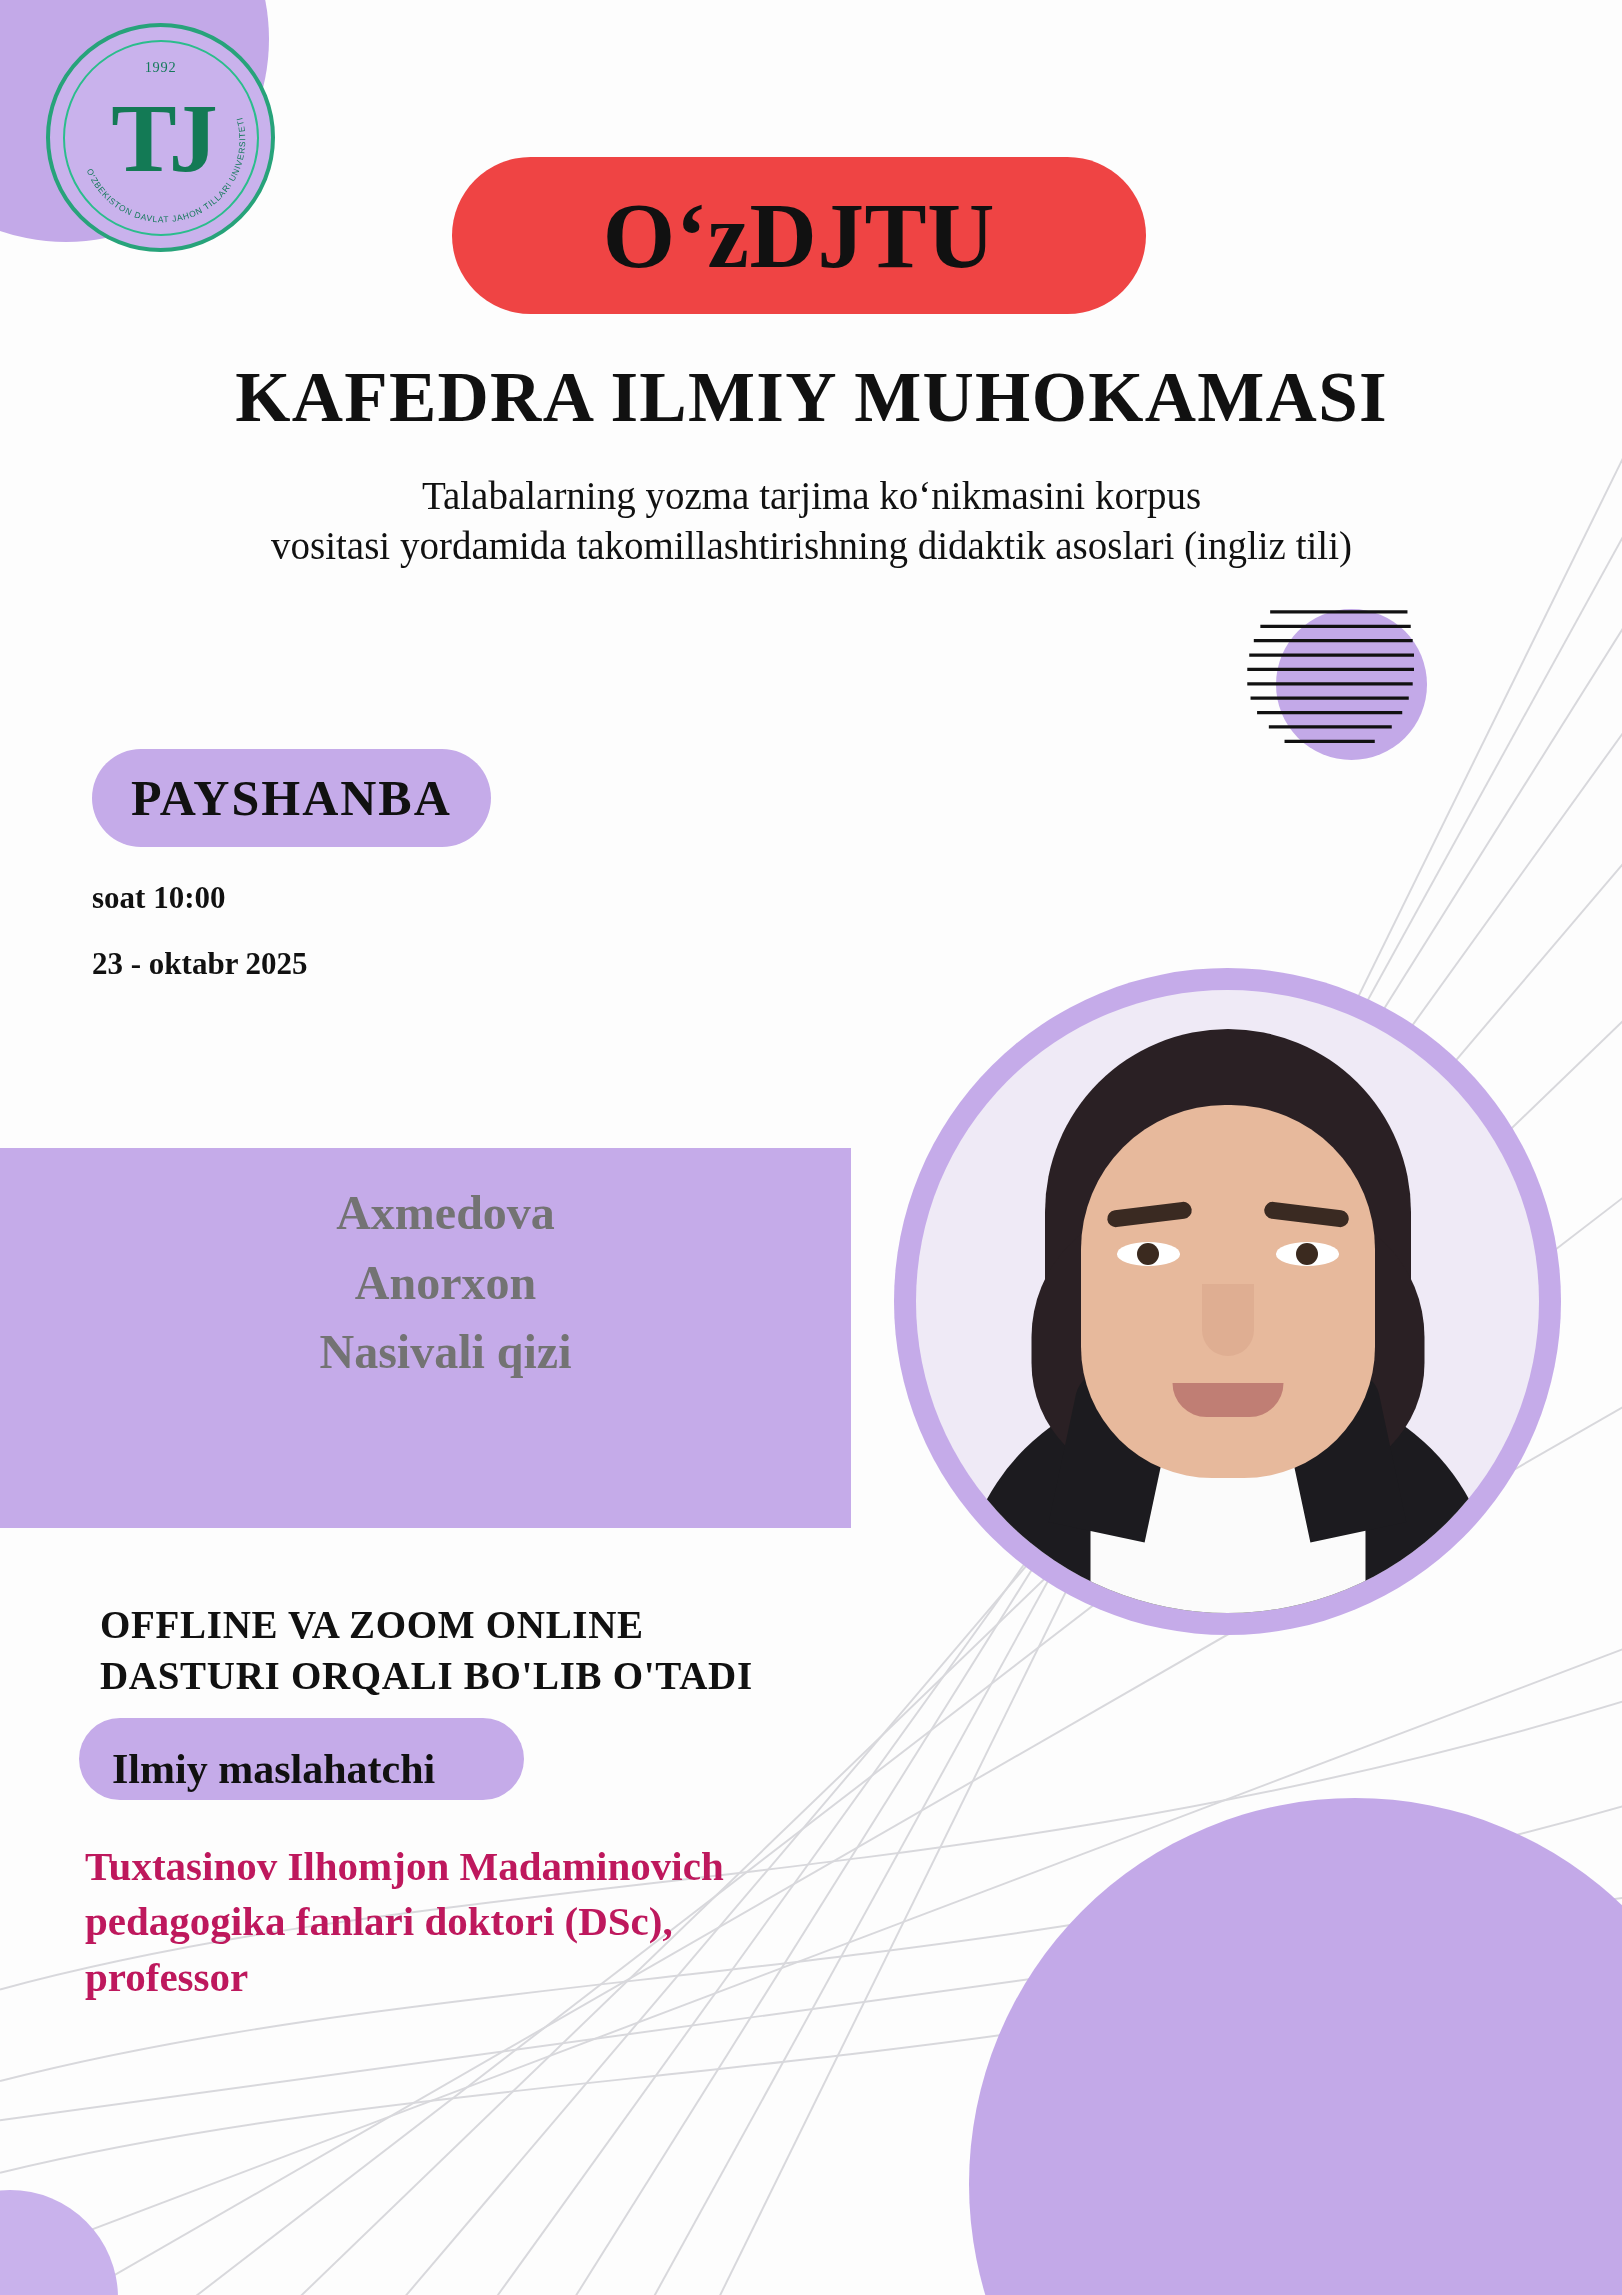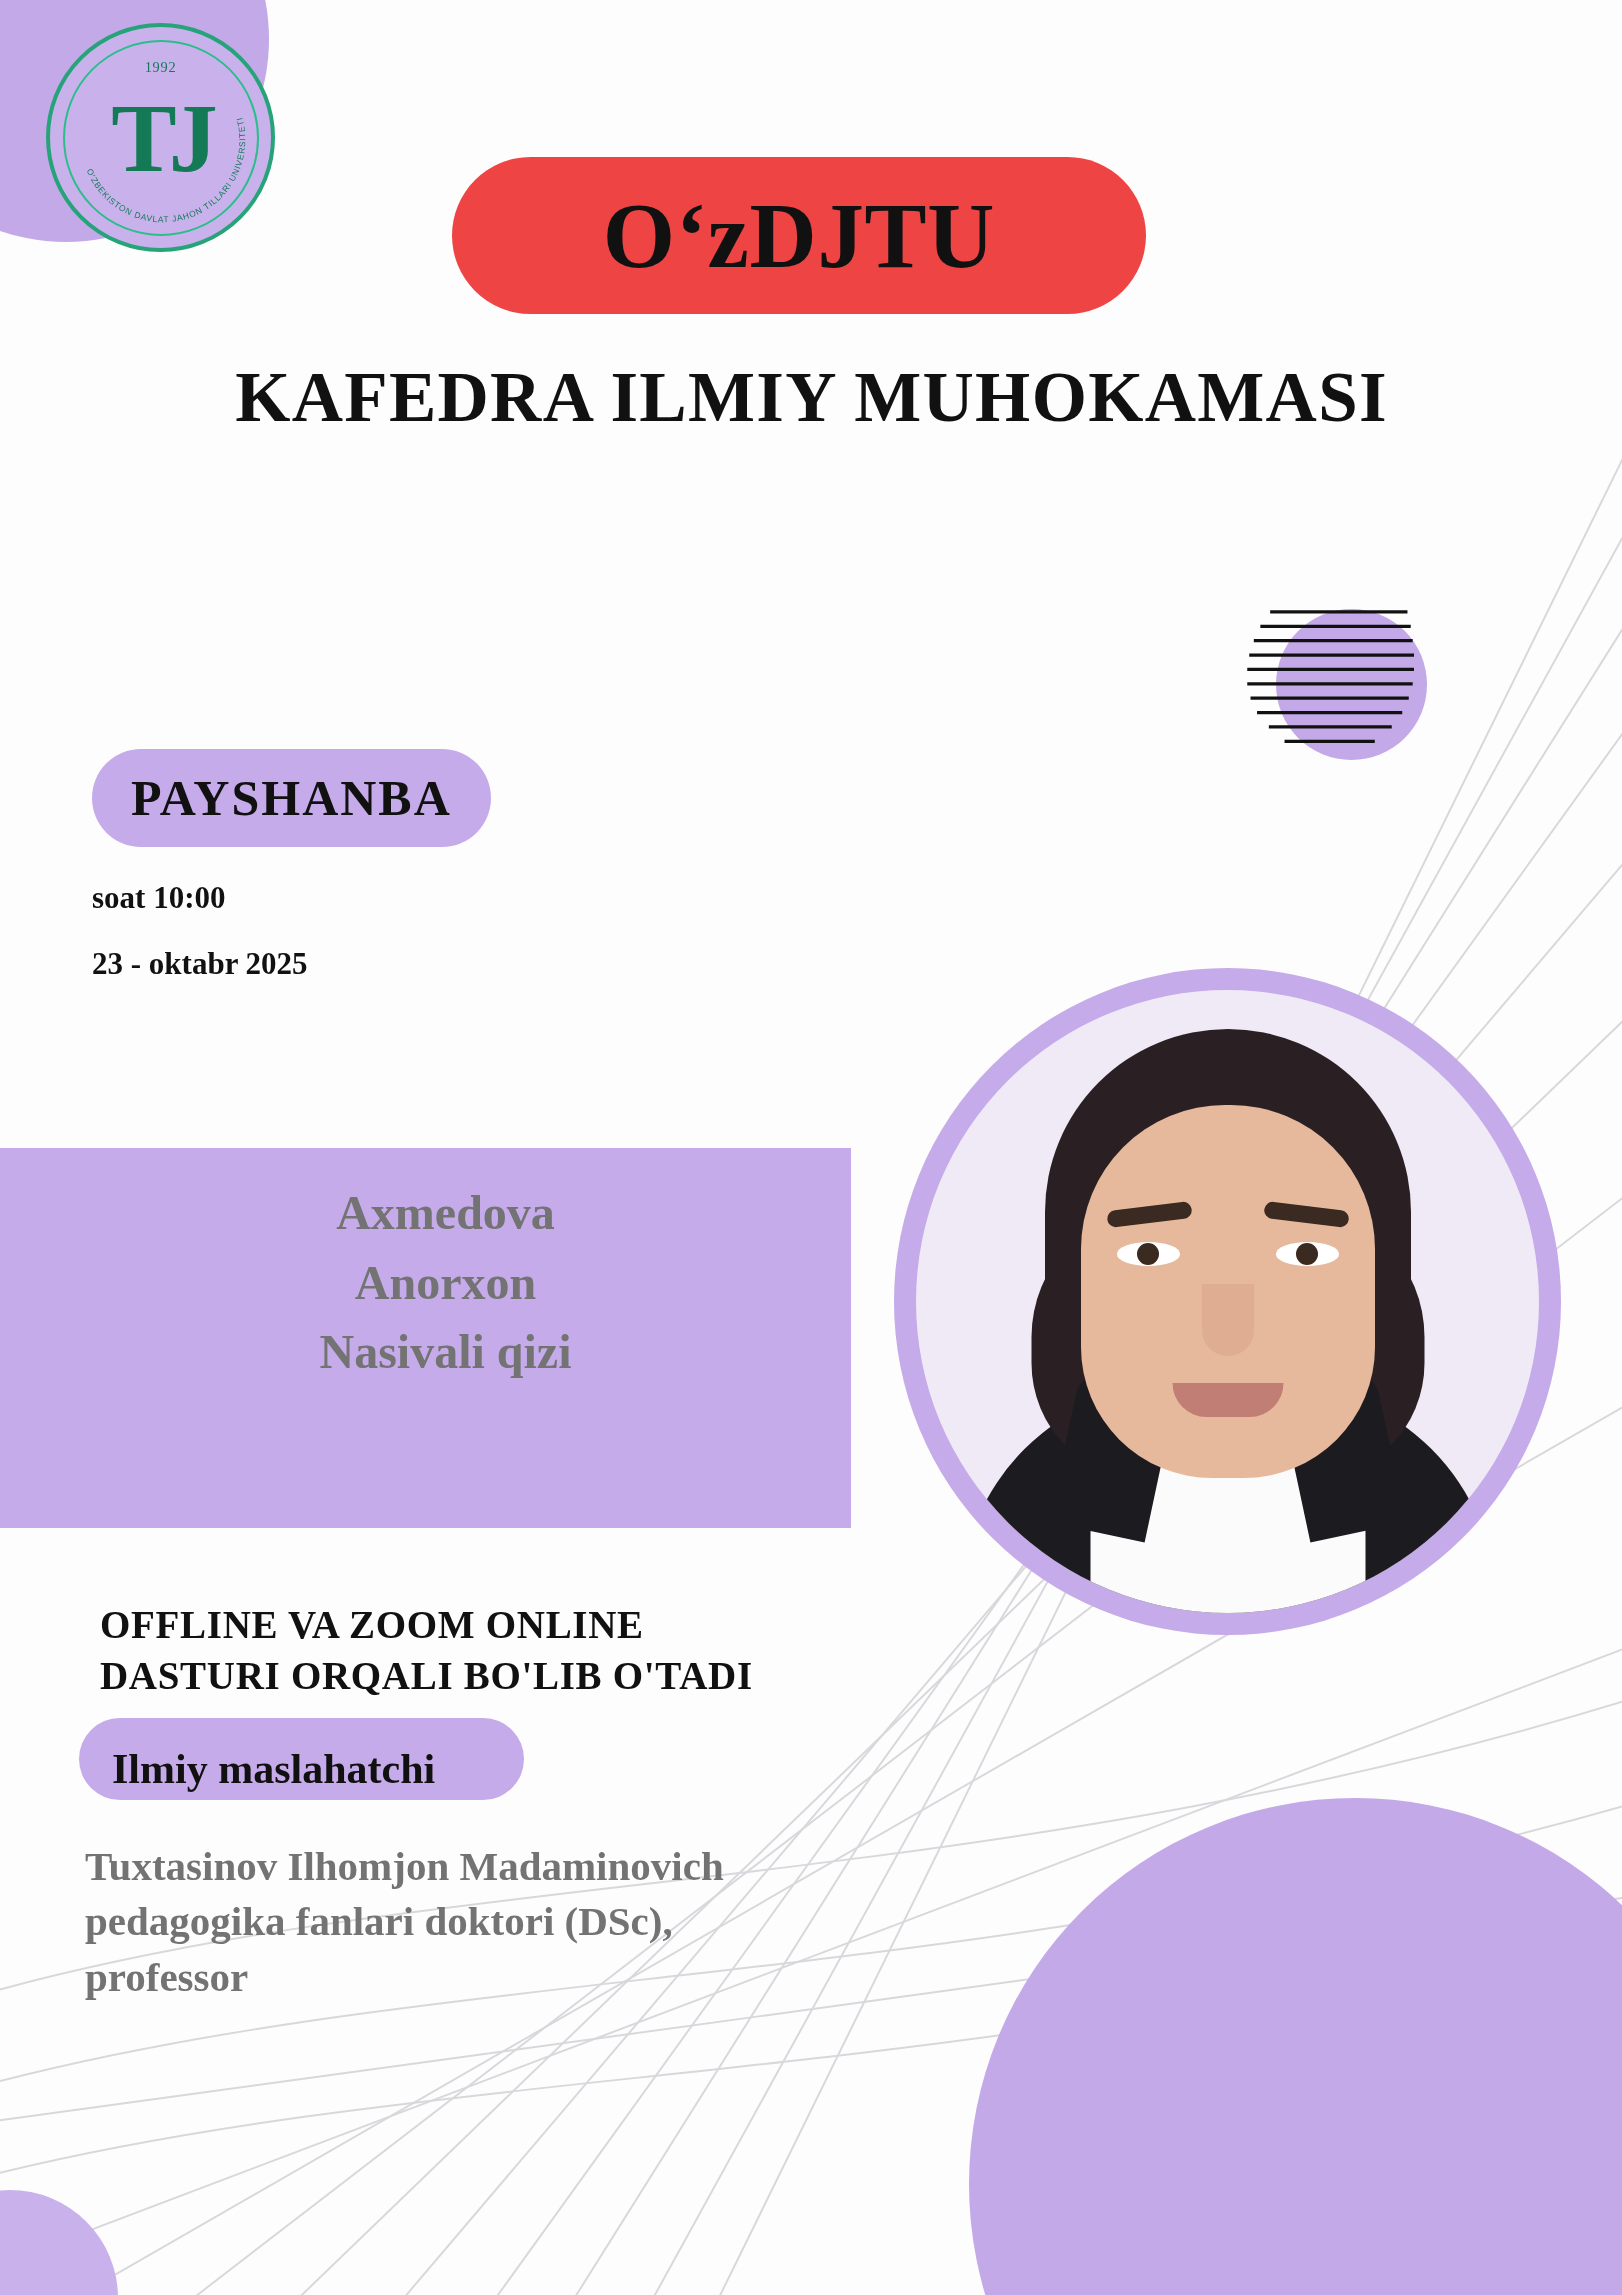--- a/index.html
+++ b/index.html
@@ -401,21 +401,21 @@
     margin-top: 19px;
   }
   .advisor-text {
     position: absolute;
     left: 85px;
     top: 1839px;
     width: 982px;
     font-size: 41px;
     font-weight: bold;
     line-height: 1.35;
-    color: #737373;
+    color: #be185d;
   }
 </style>
 </head>
 <body>
 
 <div class="poster">
 
   <svg class="bg-lines" viewBox="0 0 2480 3508" preserveAspectRatio="none">
     <g stroke="#d8d8dc" stroke-width="3" fill="none">
       <path d="M2480 700 L1100 3508"></path>
@@ -469,20 +469,24 @@
     </svg>
   </div>
 
   <div class="bottom-blob"></div>
   <div class="bottom-left-blob"></div>
 
   <div class="title-pill">
     <span>O‘zDJTU</span>
   </div>
   <div class="subtitle">KAFEDRA ILMIY MUHOKAMASI</div>
+  <div class="lead">
+    <div>Talabalarning yozma tarjima ko‘nikmasini korpus</div>
+    <div>vositasi yordamida takomillashtirishning didaktik asoslari (ingliz tili)</div>
+  </div>
 
   <div class="day-pill">
     <span>PAYSHANBA</span>
   </div>
   <div class="time-line">soat 10:00</div>
   <div class="date-line">23 - oktabr 2025</div>
 
   <div class="speaker-band"></div>
   <div class="speaker-name">
     <div>Axmedova</div>

